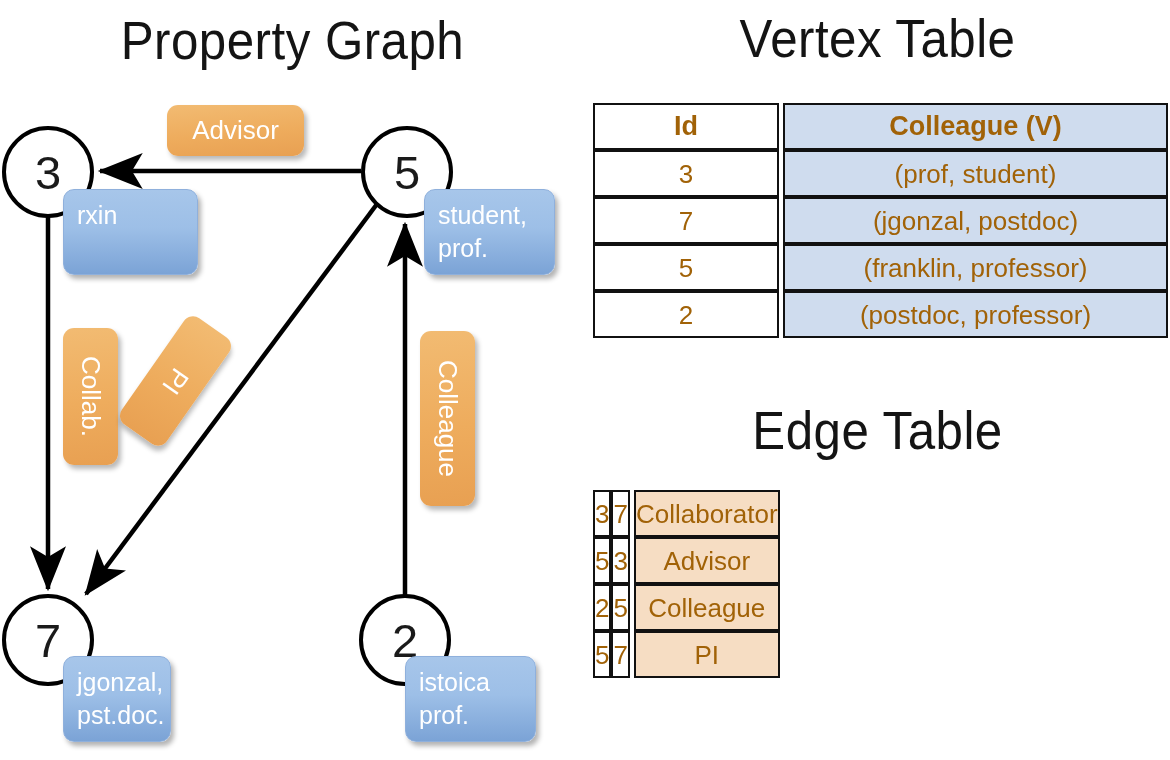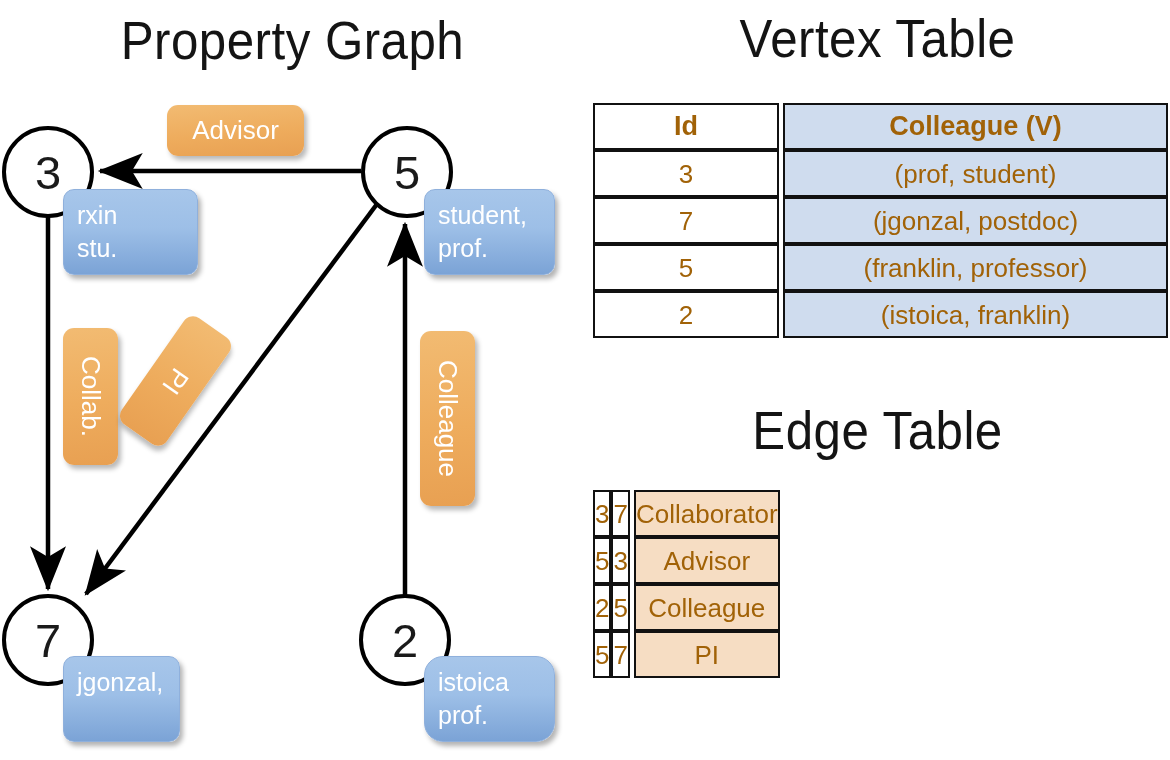--- a/index.html
+++ b/index.html
@@ -136,30 +136,30 @@
       <line x1="405" y1="597" x2="405" y2="224" stroke="#000" stroke-width="4.5" marker-end="url(#ah)"></line>
     </svg>
 
     <div class="node" style="left:2px;  top:126px;">3</div>
     <div class="node" style="left:361px;top:126px;">5</div>
     <div class="node" style="left:2px;  top:594px;">7</div>
     <div class="node" style="left:359px;top:594px;">2</div>
 
     <div class="prop-box" style="left:63px;  top:189px; width:135px; height:86px;">
       <div>rxin</div>
-      <div>stu.</div>
     </div>
     <div class="prop-box" style="left:424px; top:189px; width:131px; height:86px;">
       <div>student,</div>
       <div>prof.</div>
     </div>
-    <div class="prop-box" style="left:63px;  top:656px; width:117px; height:86px;">
+    <div class="prop-box" style="left:63px;  top:656px; width:108px; height:86px;">
       <div>jgonzal,</div>
-    </div>
-    <div class="prop-box" style="left:424px; top:656px; width:131px; height:86px;border-radius:19px;">
+      <div>pst.doc.</div>
+    </div>
+    <div class="prop-box" style="left:405px; top:656px; width:131px; height:86px;">
       <div>istoica</div>
       <div>prof.</div>
     </div>
 
     <div class="edge-label" style="left:167px; top:105px; width:137px; height:51px;">Advisor</div>
 
     <div class="edge-label vert-label" style="left:63px; top:328px; width:55px; height:137px;">
       <span>Collab.</span>
     </div>
 
@@ -190,21 +190,21 @@
       <td class="blue-cell">(jgonzal, postdoc)</td>
     </tr>
     <tr>
       <td>5</td>
       <td class="gap-col"></td>
       <td class="blue-cell">(franklin, professor)</td>
     </tr>
     <tr>
       <td>2</td>
       <td class="gap-col"></td>
-      <td class="blue-cell">(istoica, franklin)</td>
+      <td class="blue-cell">(postdoc, professor)</td>
     </tr>
   </tbody>
     </table>
 
   <table class="tbl" id="edge-table">
     <tbody>
     <tr>
       <td>3</td>
       <td>7</td>
       <td class="gap-col"></td>

